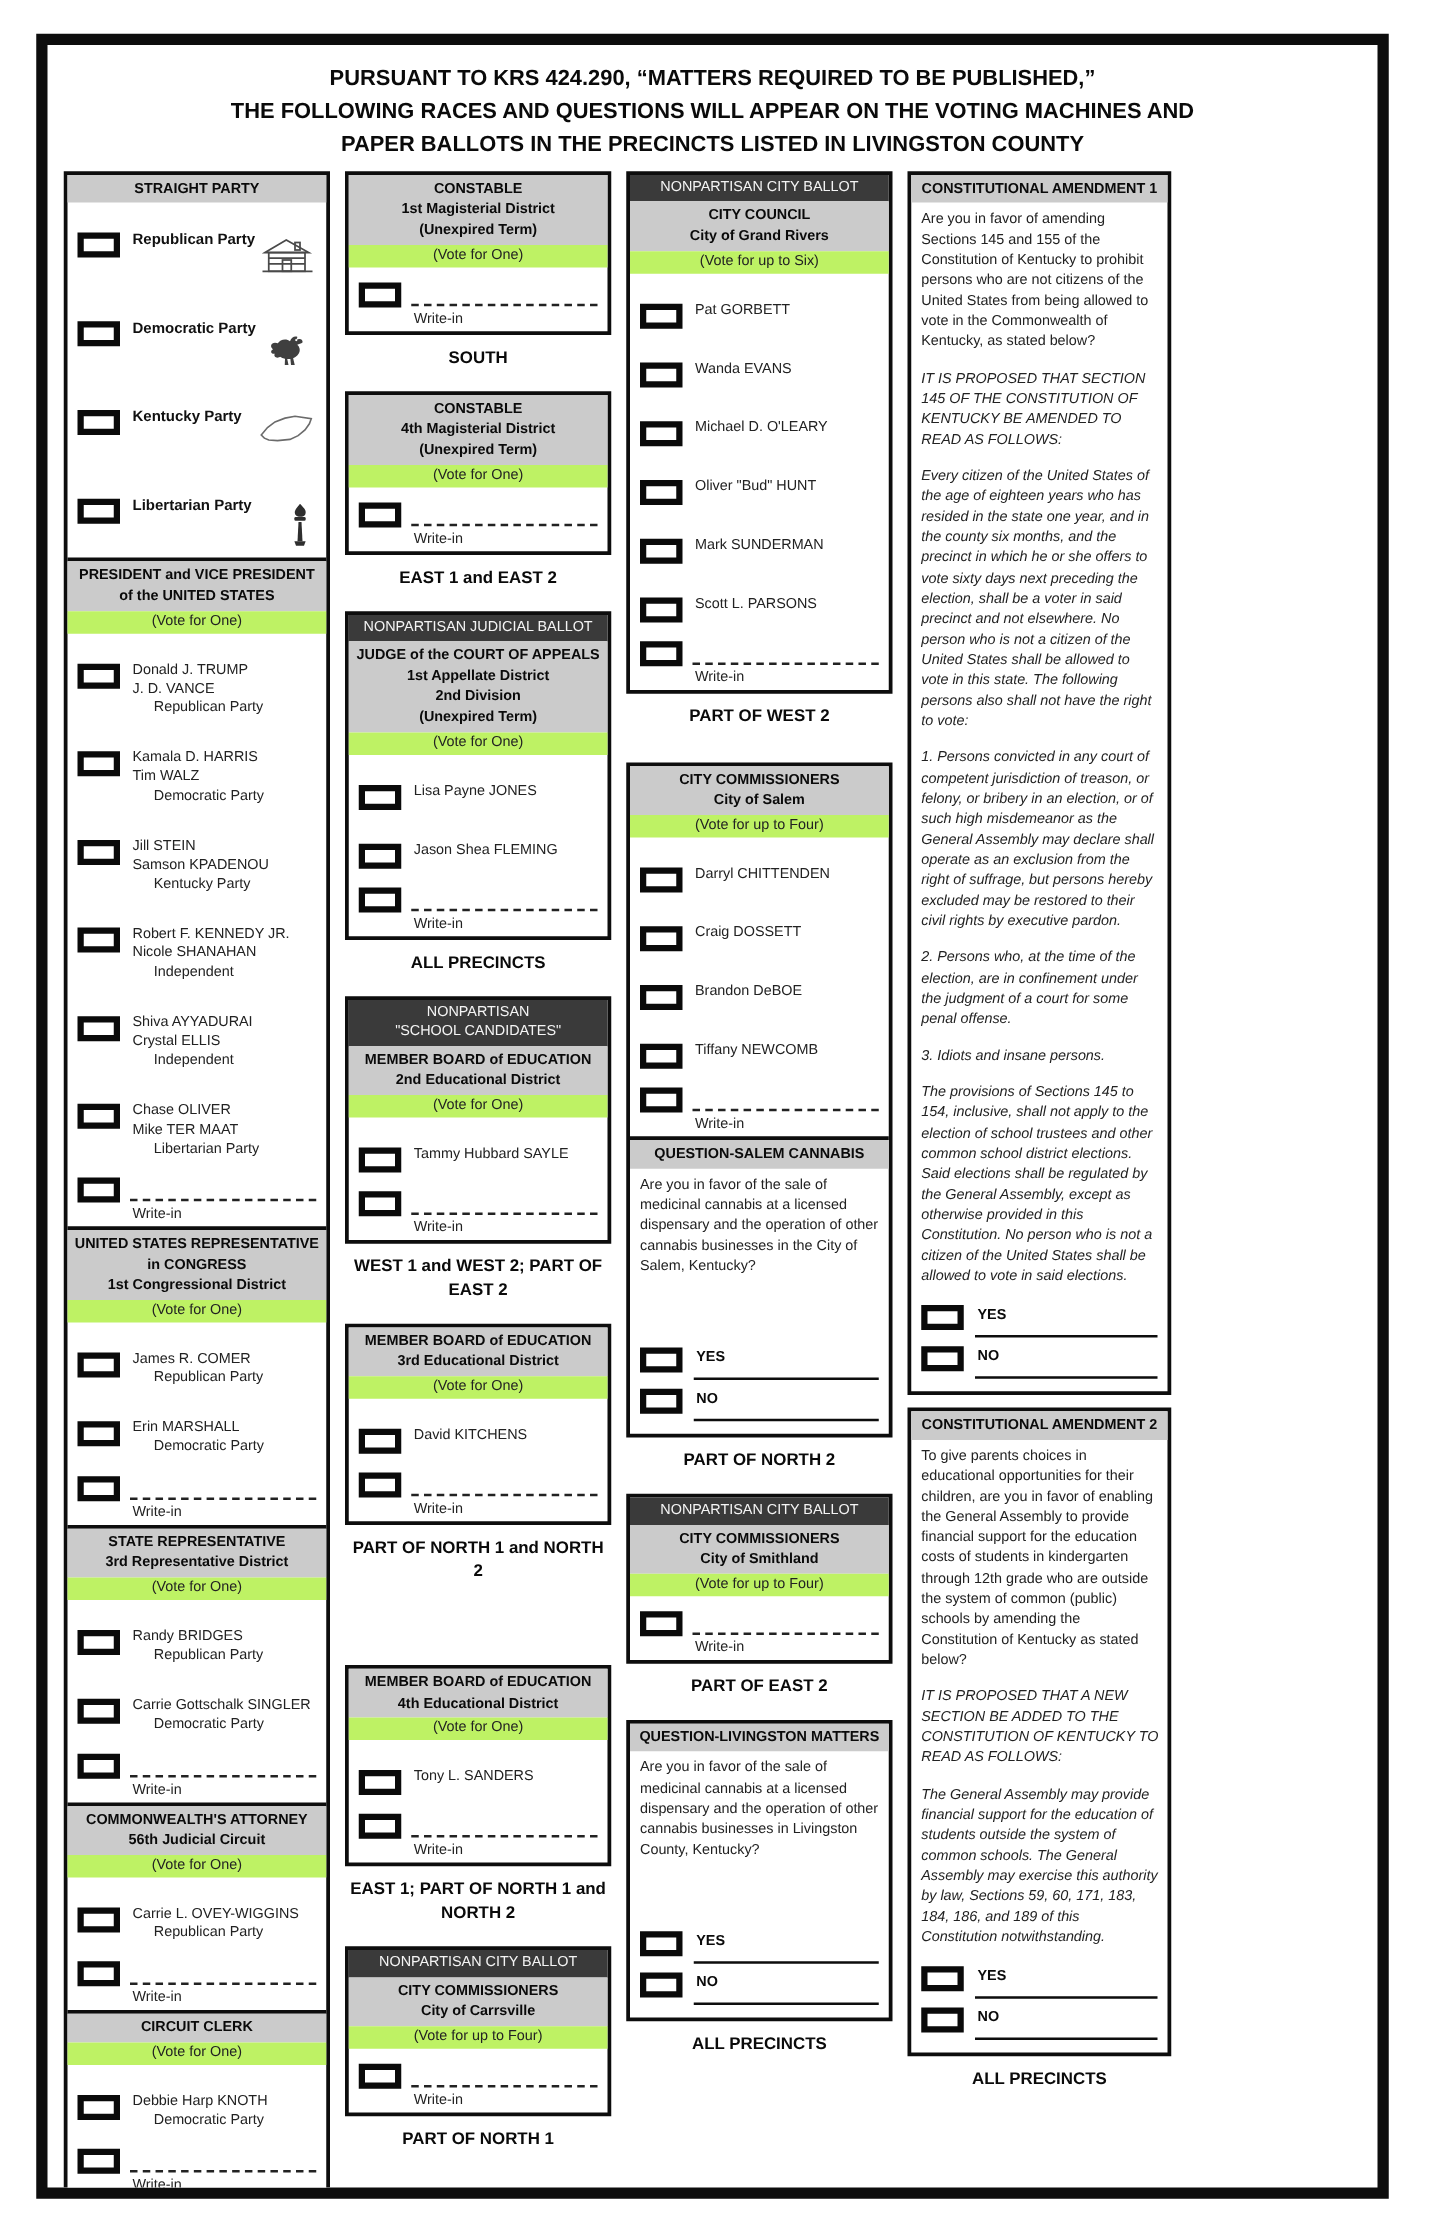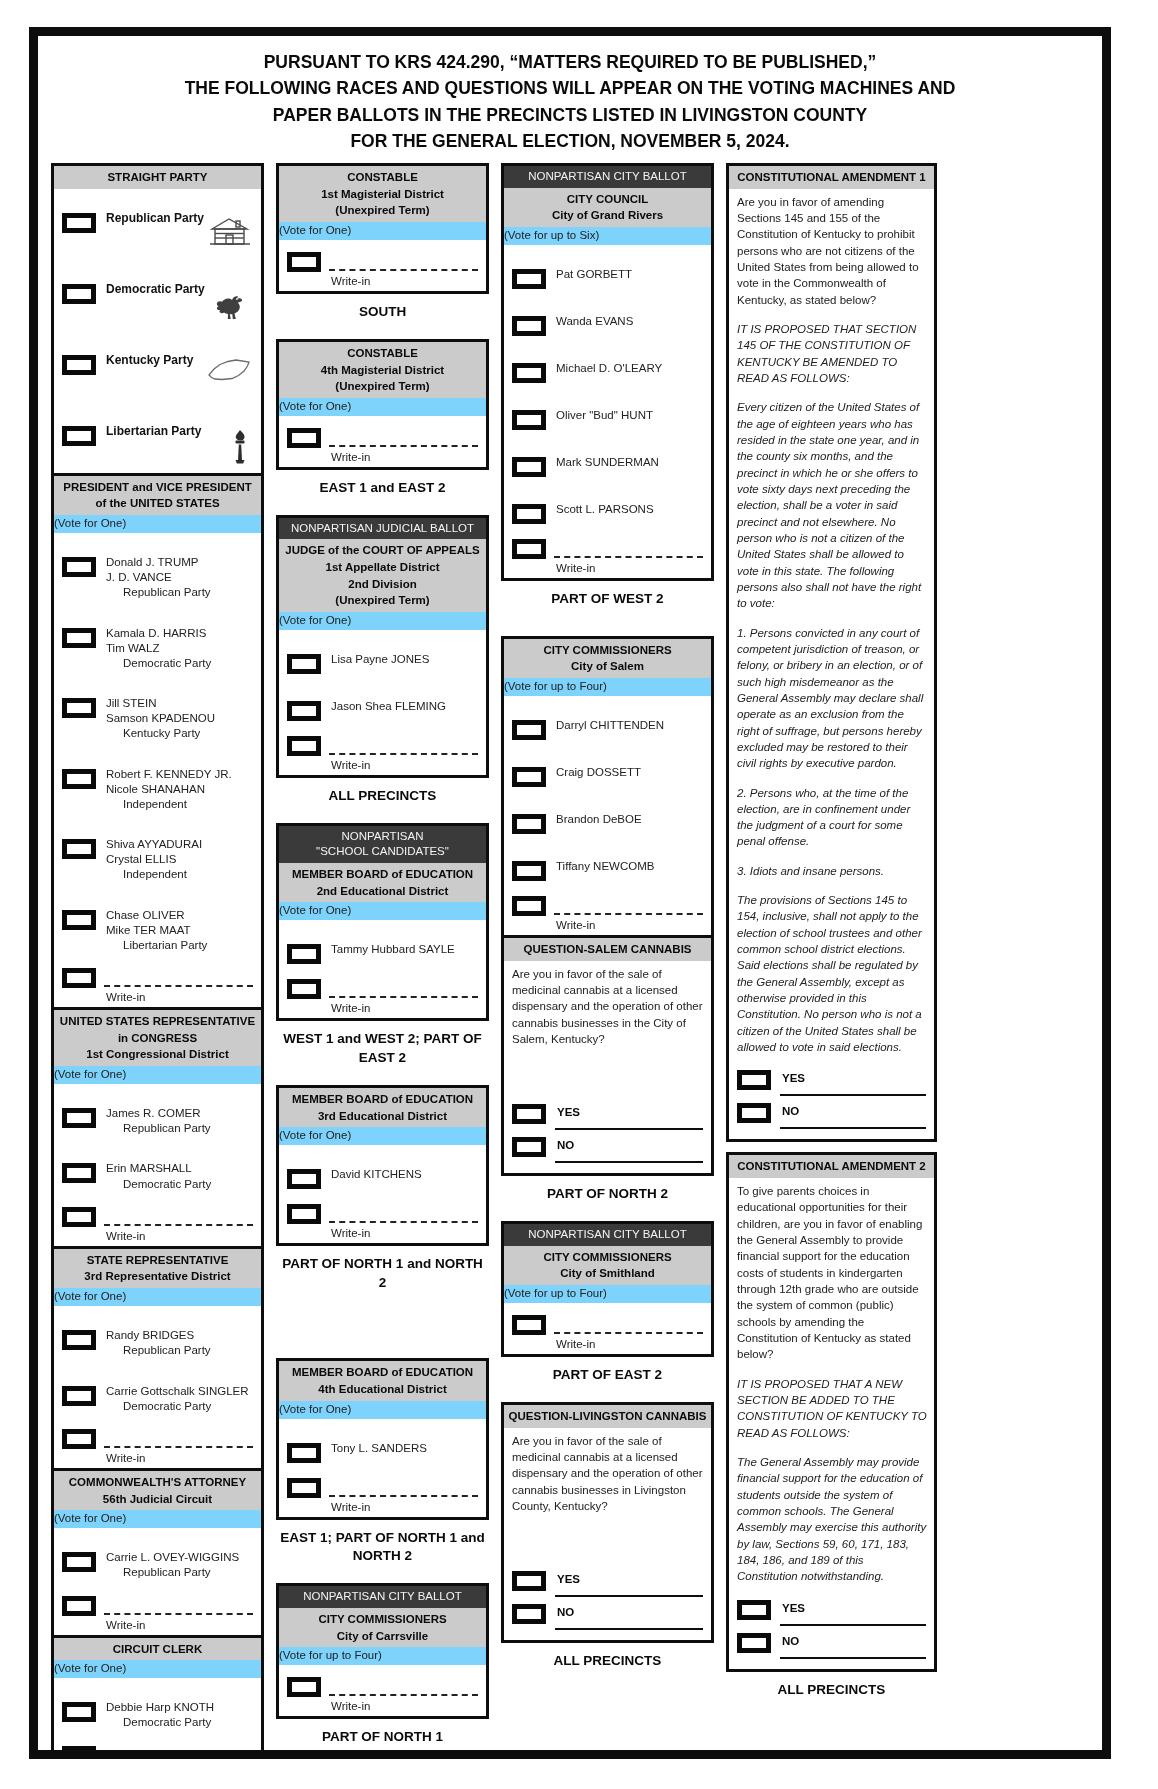--- a/index.html
+++ b/index.html
@@ -10,21 +10,21 @@
   .cols{display:flex;align-items:flex-start;gap:12px;padding-left:13px;margin-top:9px;}
   .col{flex:none;display:flex;flex-direction:column;}
   .column-1,.column-2,.column-3{width:213px;}
   .column-4{width:211px;}
   .block{margin-bottom:2px;}
   .box{border:3px solid #0d0d0d;background:#fff;}
   .sec{border-top:3px solid #0d0d0d;}
   .box > .sec:first-child{border-top:none;}
   .sec-dark{background:#3a3a3a;color:#f4f4f4;text-align:center;font-size:11.5px;padding:3px 2px;line-height:1.35;}
   .sec-title{background:#cbcbcb;text-align:center;font-weight:700;font-size:11.5px;padding:3px 3px;line-height:1.45;color:#0a0a0a;}
-  .sec-instr{background:#7dd3fc;text-align:left;font-size:11.5px;padding:2px 0 4px;color:#222;}
+  .sec-instr{background:#bef264;text-align:center;font-size:11.5px;padding:2px 0 4px;color:#222;}
   .cand{display:flex;align-items:flex-start;padding:22px 6px 3px 8px;}
   .cbx{width:34px;height:20px;border:5px solid #0a0a0a;box-sizing:border-box;background:#fff;flex:none;display:inline-block;}
   .cand .cbx{margin-right:10px;margin-top:2px;}
   .cand-lines{font-size:11.5px;line-height:1.32;color:#222;}
   .cand-lines.bold{font-weight:700;font-size:12px;color:#111;}
   .party{padding-left:17px;}
   .cand.straight{min-height:46px;}
   .cand.straight .cand-lines{flex:1;}
   .picon{flex:none;margin-top:5px;margin-right:4px;}
   .writein{padding:12px 8px 4px 8px;}
@@ -43,21 +43,20 @@
   .column-4 .block-2{margin-top:8px;}
 </style>
 </head>
 <body>
 
 <div class="sheet">
   <div class="header">
     <div>PURSUANT TO KRS 424.290, “MATTERS REQUIRED TO BE PUBLISHED,”</div>
     <div>THE FOLLOWING RACES AND QUESTIONS WILL APPEAR ON THE VOTING MACHINES AND</div>
     <div>PAPER BALLOTS IN THE PRECINCTS LISTED IN LIVINGSTON COUNTY</div>
-    <div>FOR THE GENERAL ELECTION, NOVEMBER 5, 2024.</div>
   </div>
   <div class="cols">
       <div class="col column-1">
         <div class="block block-1">
           <div class="box">
             <div class="sec">
               <div class="sec-title">
                 <div>STRAIGHT PARTY</div>
               </div>
               <div class="cand straight">
@@ -626,21 +625,21 @@
                 <div class="wlabel">Write-in</div>
               </div>
             </div>
           </div>
           <div class="bfooter">PART OF EAST 2</div>
         </div>
         <div class="block block-4">
           <div class="box">
             <div class="sec question">
               <div class="sec-title">
-                <div>QUESTION-LIVINGSTON CANNABIS</div>
+                <div>QUESTION-LIVINGSTON MATTERS</div>
               </div>
               <div class="qtext">
                 <div class="para">Are you in favor of the sale of medicinal cannabis at a licensed dispensary and the operation of other cannabis businesses in Livingston County, Kentucky?</div>
               </div>
               <div class="yesno">
                 <span class="cbx"></span>
                 <div class="ynright">YES</div>
               </div>
               <div class="yesno">
                 <span class="cbx"></span>

